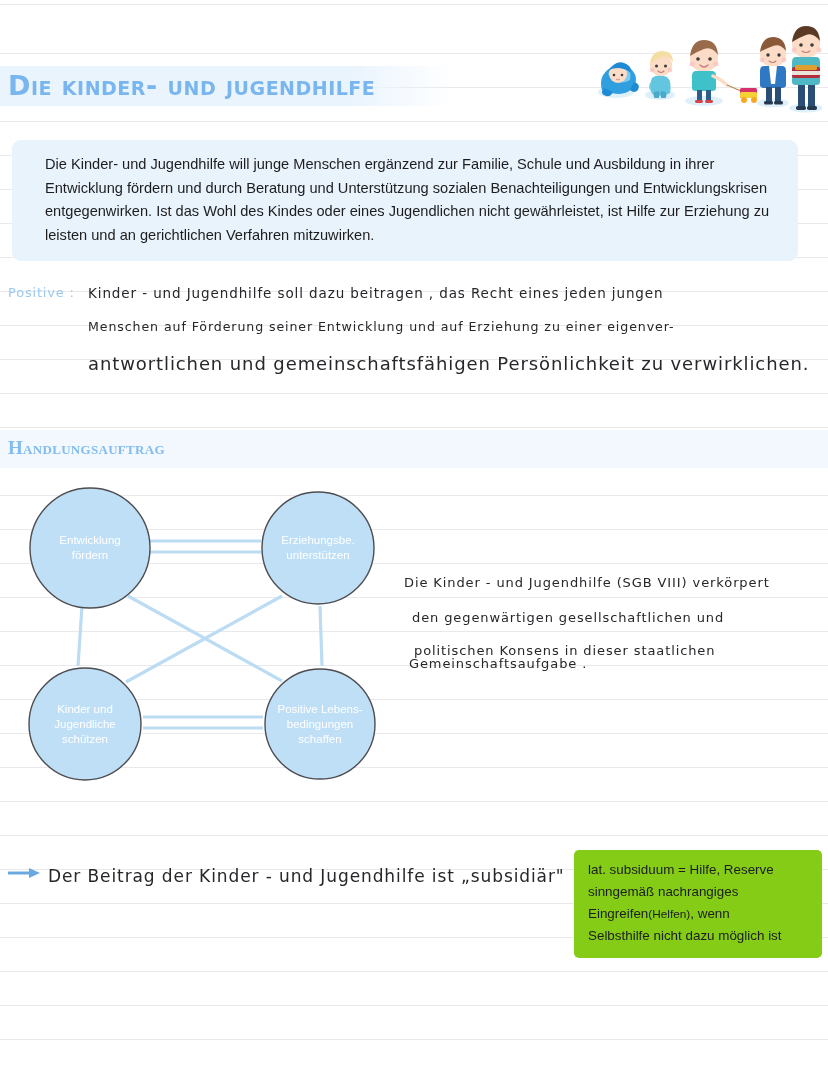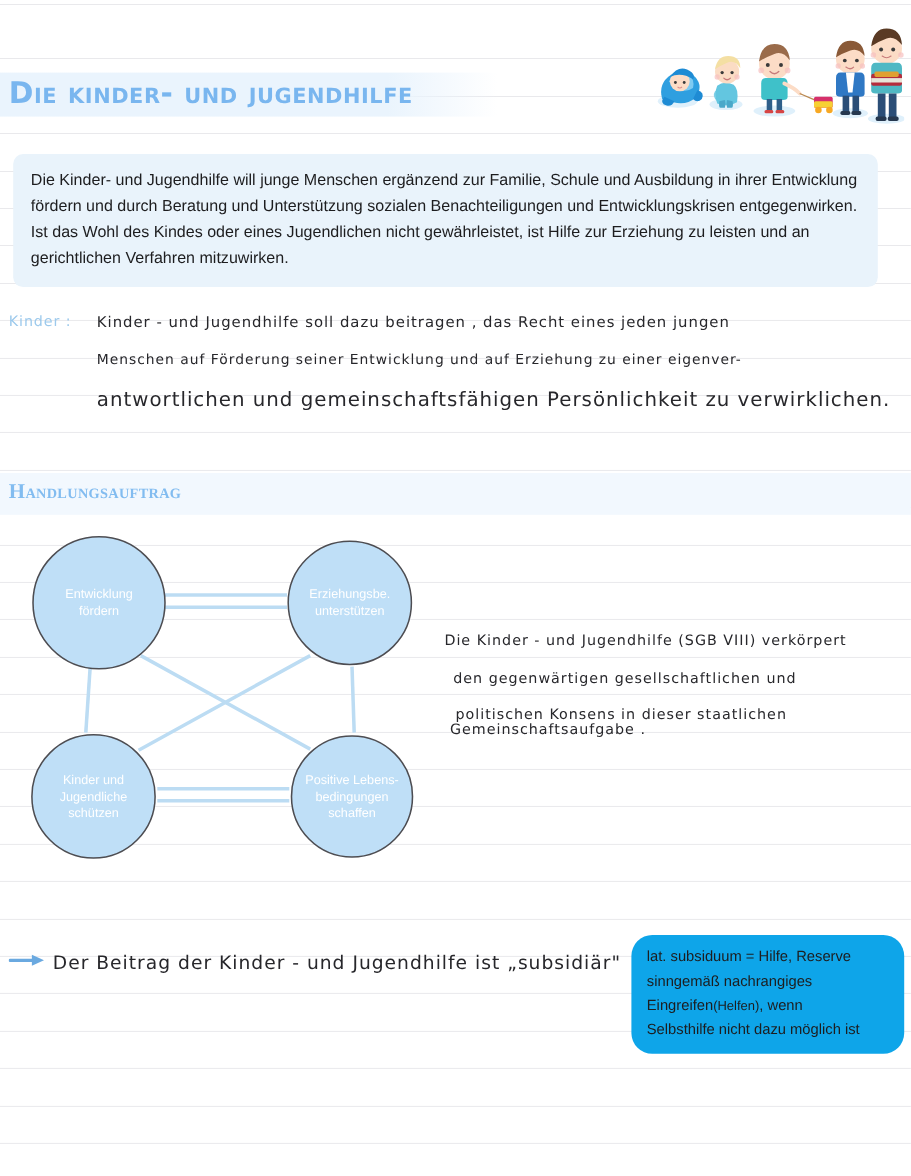--- a/index.html
+++ b/index.html
@@ -49,21 +49,21 @@
   
   .kids-illustration{
     position:absolute;right:6px;top:22px;width:230px;height:92px;
   }
 
   
   .intro-box{
     position:absolute;left:12px;top:140px;width:786px;
     background:#e9f3fb;
     border-radius:9px;
-    padding:13px 16px 14px 16px;
+    padding:13px 16px 14px 33px;
     box-sizing:border-box;
     color:#1d1d1f;
     font-size:14.6px;
     line-height:23.5px;
   }
 
   
   .hand{
     font-family:"DejaVu Sans", sans-serif;
     color:#27272b;
@@ -112,22 +112,22 @@
   .hwr3{left:414px;top:643px;}
   .hwr4{left:409px;top:656px;}
 
   
   .arrow-icon{position:absolute;left:8px;top:866px;width:34px;height:14px;}
   .hw-bottom{position:absolute;left:48px;top:866px;font-size:17px;}
 
   
   .def-box{
     position:absolute;left:574px;top:850px;width:248px;
-    background:#0ea5e9;
-    border-radius:19px;
+    background:#84cc16;
+    border-radius:5px;
     padding:9px 12px 11px 14px;
     box-sizing:border-box;
     font-size:13.4px;
     line-height:22px;
     color:#1d1d1f;
   }
   .def-box .small{font-size:11.8px;}
 </style>
 </head>
 <body>
@@ -223,21 +223,21 @@
       <rect x="203" y="43" width="22" height="5" rx="1.5" fill="#e0a030"></rect>
       <rect x="206" y="63" width="7" height="23" fill="#2b4e77"></rect>
       <rect x="216" y="63" width="7" height="23" fill="#2b4e77"></rect>
       <rect x="204" y="84" width="10" height="4" rx="1.8" fill="#26384f"></rect>
       <rect x="215" y="84" width="10" height="4" rx="1.8" fill="#26384f"></rect>
     </g>
   </svg>
 
   <div class="intro-box">Die Kinder- und Jugendhilfe will junge Menschen ergänzend zur Familie, Schule und Ausbildung in ihrer Entwicklung fördern und durch Beratung und Unterstützung sozialen Benachteiligungen und Entwicklungskrisen entgegenwirken. Ist das Wohl des Kindes oder eines Jugendlichen nicht gewährleistet, ist Hilfe zur Erziehung zu leisten und an gerichtlichen Verfahren mitzuwirken.</div>
 
-  <div class="wichtig-label">Kinder :</div>
+  <div class="wichtig-label">Positive :</div>
   <div class="hand hw1">Kinder - und Jugendhilfe soll dazu beitragen , das Recht eines jeden jungen</div>
   <div class="hand hw2">Menschen auf Förderung seiner Entwicklung und auf Erziehung zu einer eigenver-</div>
   <div class="hand hw3">antwortlichen und gemeinschaftsfähigen Persönlichkeit zu verwirklichen.</div>
 
   <div class="section-band"></div>
   <div class="section-title">Handlungsauftrag</div>
 
   <svg id="diagram" viewBox="0 0 410 300">
     <g stroke="#bcdcf3" stroke-width="3.2" fill="none">
       <line x1="137" y1="55" x2="251" y2="55"></line>

